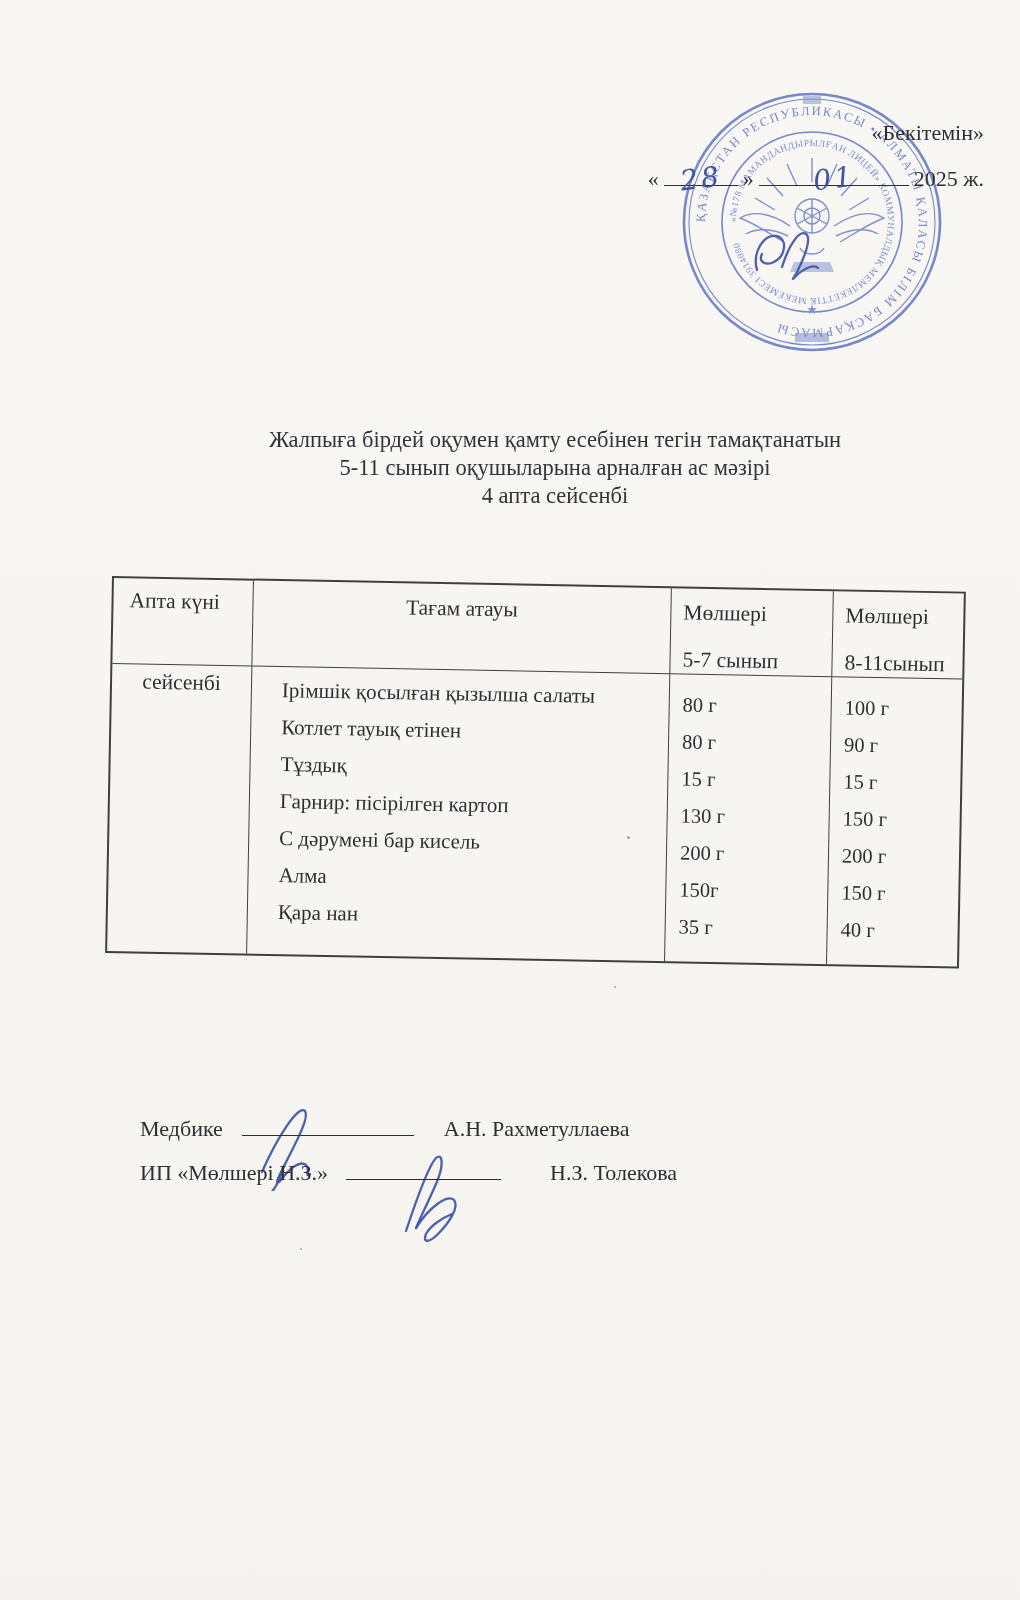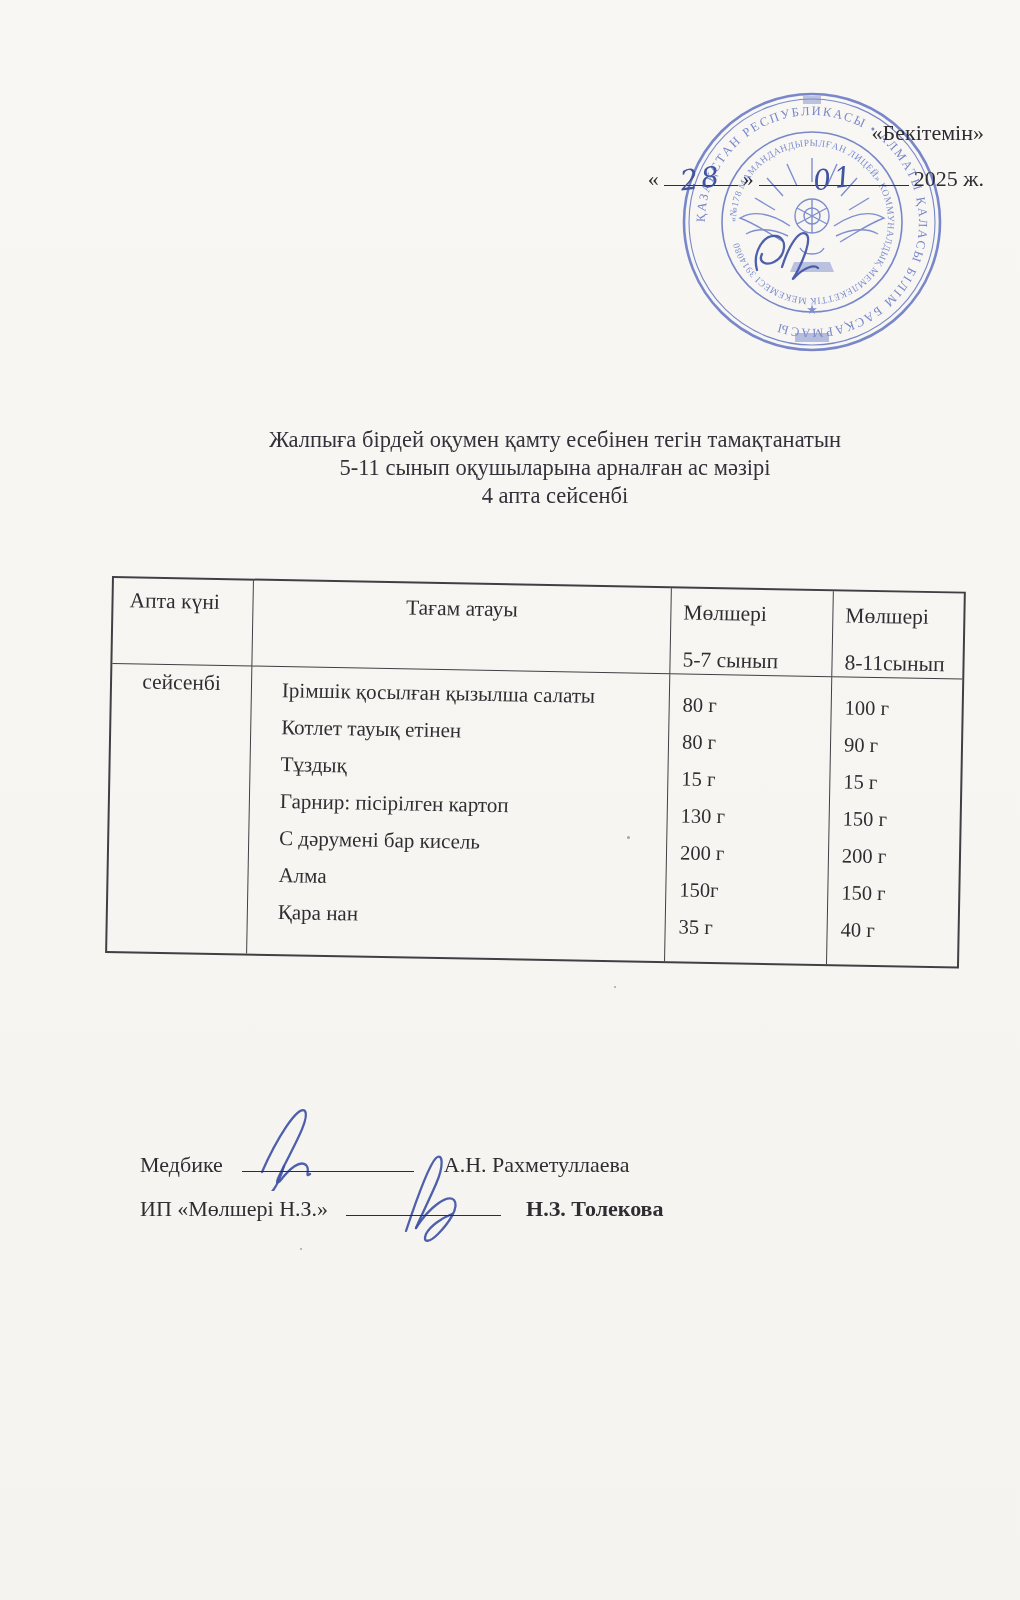--- a/index.html
+++ b/index.html
@@ -59,21 +59,21 @@
   .h-day{padding:10px 0 0 16px;}
   .h-dish{text-align:center;padding-top:12px;}
   .h-portion{padding:12px 0 0 12px;}
   .h-portion .grade{margin-top:22px;}
   .bcell{box-sizing:border-box;padding-top:5px;padding-bottom:23px;font-size:21px;}
   .b-day{text-align:center;font-size:21.5px;}
   .dish-line{height:37px;display:flex;align-items:center;padding-left:30px;}
   .gram-col{padding-top:12px;padding-bottom:16px;}
   .gram-line{height:37px;display:flex;align-items:center;padding-left:13px;font-size:20.5px;}
   
-  .sign-block{position:absolute;left:140px;top:1152px;z-index:3;font-size:22px;white-space:nowrap;}
+  .sign-block{position:absolute;left:140px;top:1116px;z-index:3;font-size:22px;white-space:nowrap;}
   .sign-row{height:30px;}
   .sign-row + .sign-row{margin-top:14px;}
   .speck{position:absolute;background:#a9a49b;border-radius:50%;z-index:2;}
 </style>
 </head>
 <body>
 
 <div class="page">
 
   <svg class="stamp" viewBox="0 0 272 272" xmlns="http://www.w3.org/2000/svg">
@@ -179,21 +179,21 @@
 
   <div class="sign-block">
     <div class="sign-row">
       <span>Медбике</span>
       <span class="uline" style="width:172px;margin-left:14px;"></span>
       <span style="margin-left:24px;">А.Н. Рахметуллаева</span>
     </div>
     <div class="sign-row">
       <span>ИП «Мөлшері Н.З.»</span>
       <span class="uline" style="width:155px;margin-left:12px;"></span>
-      <span style="margin-left:20px;font-weight:bold;">Н.З. Толекова</span>
+      <span style="margin-left:44px;">Н.З. Толекова</span>
     </div>
   </div>
 
   <svg class="sig" style="left:248px;top:1096px;width:110px;height:95px;" viewBox="0 0 110 95">
     <path d="M14,76 C28,44 50,8 57,15 C62,22 46,50 36,70 C30,82 26,90 32,85 C42,72 52,64 58,69 C63,74 56,82 62,78"></path>
     <path d="M36,70 C30,90 21,104 15,98"></path>
   </svg>
 
   <svg class="sig" style="left:386px;top:1146px;width:100px;height:98px;" viewBox="0 0 100 98">
     <path d="M20,85 C30,55 42,20 50,12 C57,6 58,20 50,38 C44,52 36,68 30,82"></path>

